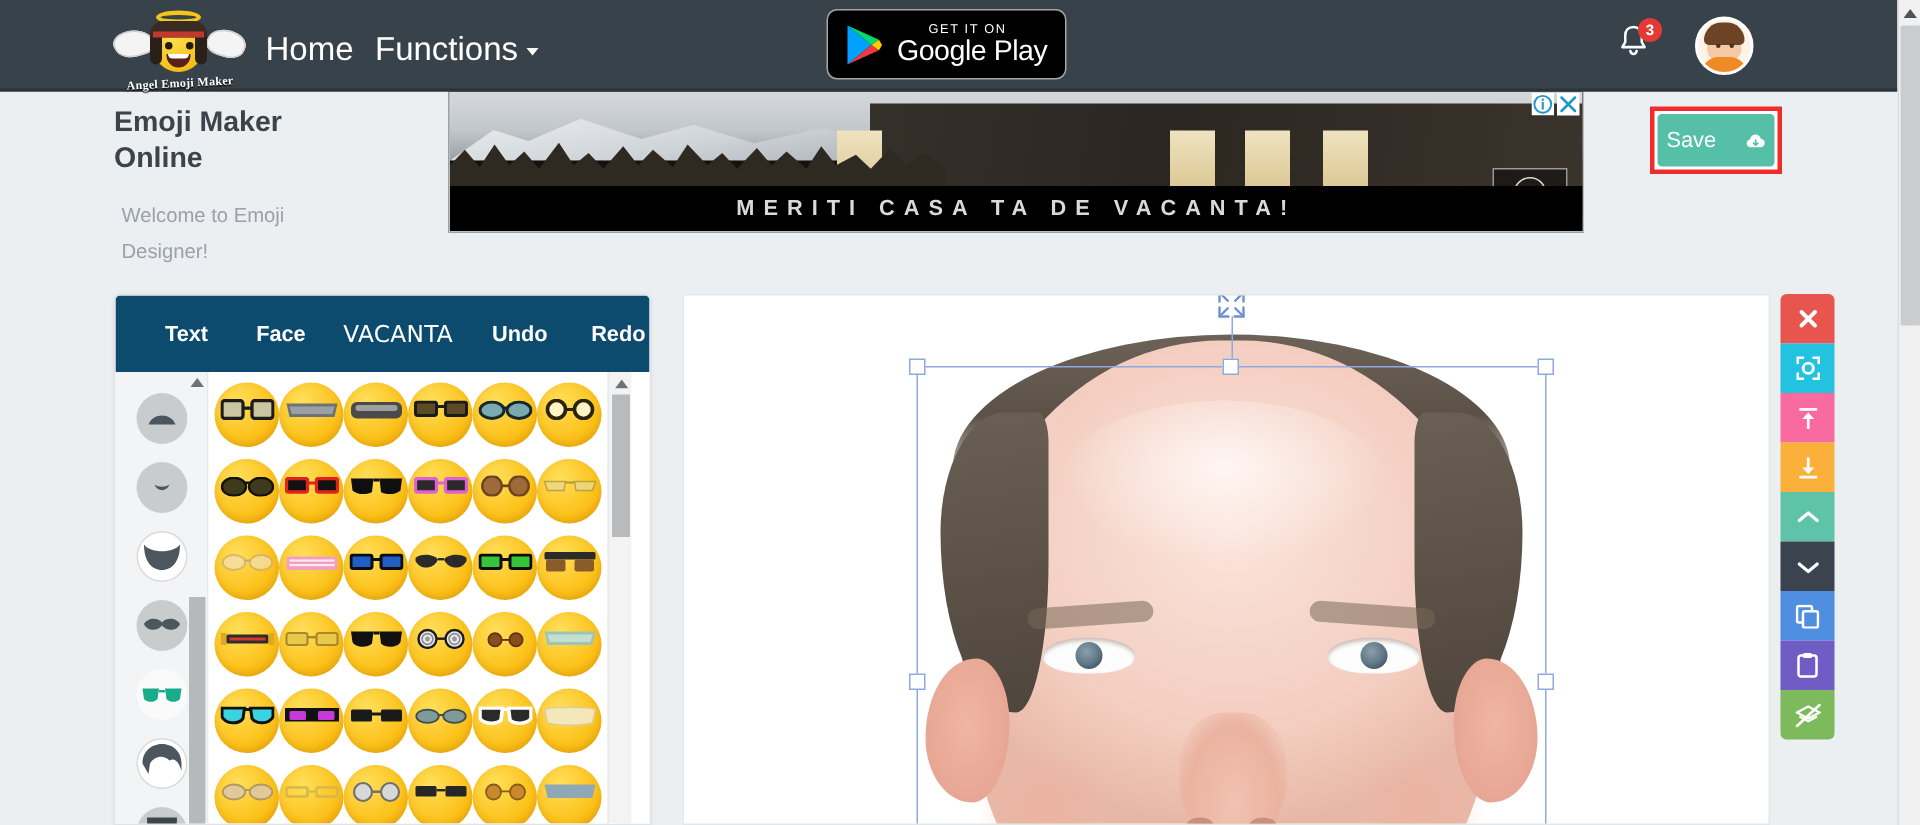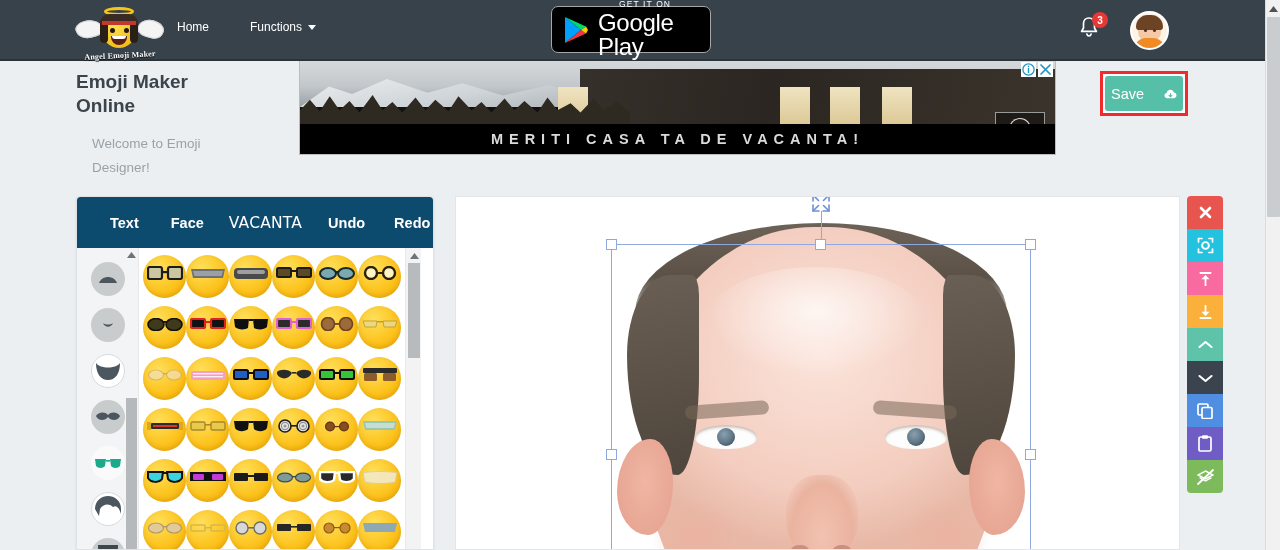--- a/index.html
+++ b/index.html
@@ -95,21 +95,21 @@
     position: absolute; left: -2px; bottom: -1px;
     width: 92px; text-align: center;
     color: #fff; font-size: 8px; font-weight: bold;
     letter-spacing: 0.2px; text-shadow: 0 1px 1px #000;
     transform: rotate(-3deg);
     font-family: "Liberation Serif", serif;
   }
 
   .navlink {
     position: absolute; top: 20px;
-    color: #ffffff; font-size: 12px;
+    color: #ffffff; font-size: 22px;
     text-decoration: none; cursor: pointer;
     white-space: nowrap;
   }
   #nav-home { left: 177px; }
   #nav-functions { left: 250px; }
   .caret-dn {
     display: inline-block; margin-left: 6px;
     width: 0; height: 0; vertical-align: middle;
     border-left: 4px solid transparent;
     border-right: 4px solid transparent;
@@ -127,21 +127,21 @@
     position: relative; width: 25px; height: 28px; margin: 0 9px 0 12px;
   }
   #gplay .gp-txt { line-height: 1; }
   #gplay .gp-small {
     color: #fff; font-size: 8.5px; letter-spacing: 1.1px;
     font-family: "Liberation Sans", sans-serif; display: block;
     margin-bottom: 2px;
     margin-left: 21px;
   }
   #gplay .gp-big {
-    color: #fff; font-size: 24px; letter-spacing: -0.3px; display: block;
+    color: #fff; font-size: 19px; letter-spacing: -0.3px; display: block;
     font-family: "Liberation Sans", sans-serif;
   }
 
   #bell-wrap {
     position: absolute; left: 1078px; top: 16px;
     width: 30px; height: 30px; cursor: pointer;
   }
   #bell-badge {
     position: absolute; left: 14px; top: -4px;
     min-width: 16px; height: 16px; padding: 0 3px;
@@ -177,21 +177,21 @@
     background: #f08a24; border-radius: 12px 12px 0 0;
   }
 
   
   #intro { position: absolute; left: 76px; top: 70px; width: 150px; }
   #intro h1 {
     margin: 0; font-size: 19px; line-height: 24px;
     color: #3b444b; font-weight: bold;
   }
   #intro p {
-    margin: 14px 0 0 16px; font-size: 13.5px; line-height: 24px;
+    margin: 14px 0 0 5px; font-size: 13.5px; line-height: 24px;
     color: #9aa2a8;
   }
 
   
   #ad {
     position: absolute; left: 299px; top: 60px;
     width: 757px; height: 95px;
     overflow: hidden; background: #14120f;
     border: 1px solid #b9bdbf; cursor: pointer;
   }

